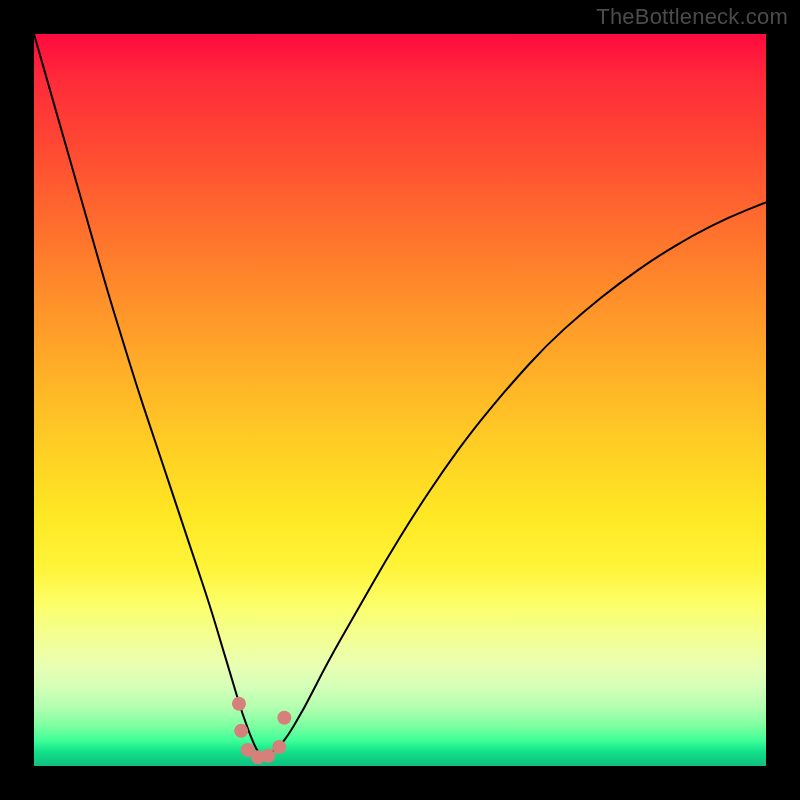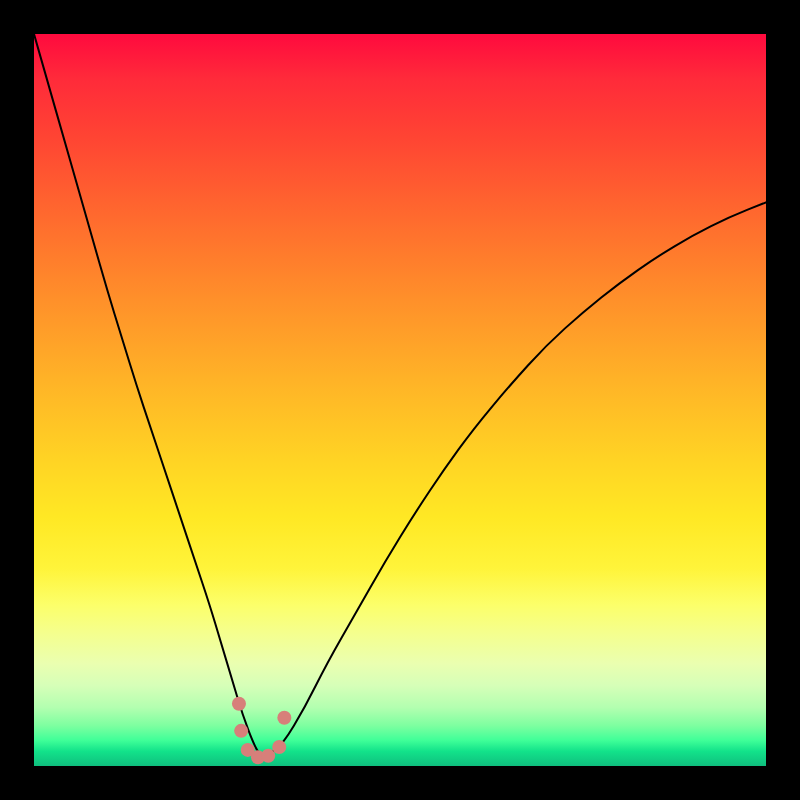--- a/index.html
+++ b/index.html
@@ -73,20 +73,21 @@
     width: 732px;
     height: 732px;
     z-index: 6;
   }
 </style>
 </head>
 <body>
 
 <div class="frame">
 
+  <div class="watermark">TheBottleneck.com</div>
 
   <div class="plot-area">
     <div class="gradient"></div>
 
     <svg class="curve" viewBox="0 0 732 732" preserveAspectRatio="none">
       <path id="curve-path" fill="none" stroke="#000000" stroke-width="2" stroke-linecap="round" d="M 0.00 0.00 Q 14.64 51.24 21.96 76.86 Q 29.28 102.48 36.60 128.10 Q 43.92 153.72 51.24 179.34 Q 58.56 204.96 65.88 230.58 Q 73.20 256.20 80.52 279.99 Q 87.84 303.78 95.16 327.57 Q 102.48 351.36 109.80 373.32 Q 117.12 395.28 124.44 417.24 Q 131.76 439.20 139.08 461.16 Q 146.40 483.12 153.72 505.08 Q 161.04 527.04 168.36 549.00 Q 175.68 570.96 181.17 589.26 Q 186.66 607.56 192.15 625.86 Q 197.64 644.16 203.13 662.46 Q 208.62 680.76 214.11 695.40 Q 219.60 710.04 223.26 716.26 Q 226.92 722.48 230.58 721.75 Q 234.24 721.02 241.56 715.53 Q 248.88 710.04 259.86 691.74 Q 270.84 673.44 281.82 651.48 Q 292.80 629.52 307.44 603.90 Q 322.08 578.28 336.72 552.66 Q 351.36 527.04 366.00 503.25 Q 380.64 479.46 395.28 457.50 Q 409.92 435.54 424.56 415.41 Q 439.20 395.28 457.50 373.32 Q 475.80 351.36 494.10 331.23 Q 512.40 311.10 530.70 294.63 Q 549.00 278.16 567.30 263.52 Q 585.60 248.88 603.90 236.07 Q 622.20 223.26 640.50 212.28 Q 658.80 201.30 677.10 192.15 Q 695.40 183.00 713.70 175.68 L 732.00 168.36"></path>
     </svg>
 
     <svg class="markers" viewBox="0 0 732 732" preserveAspectRatio="none">
       <g id="marker-group">

